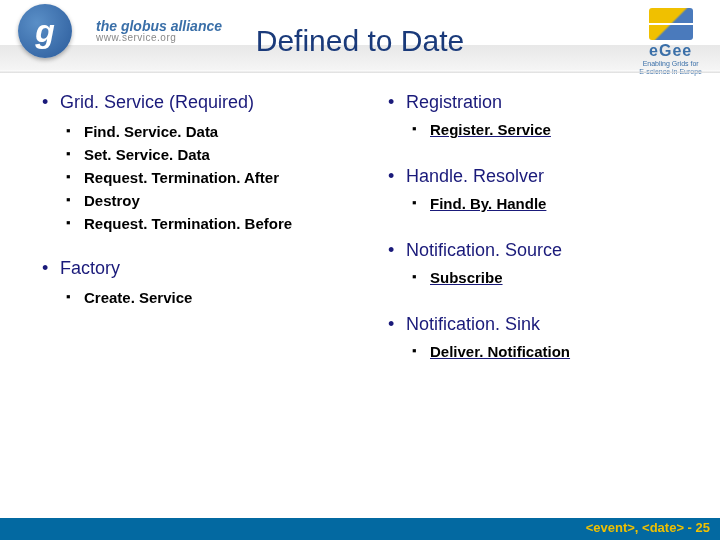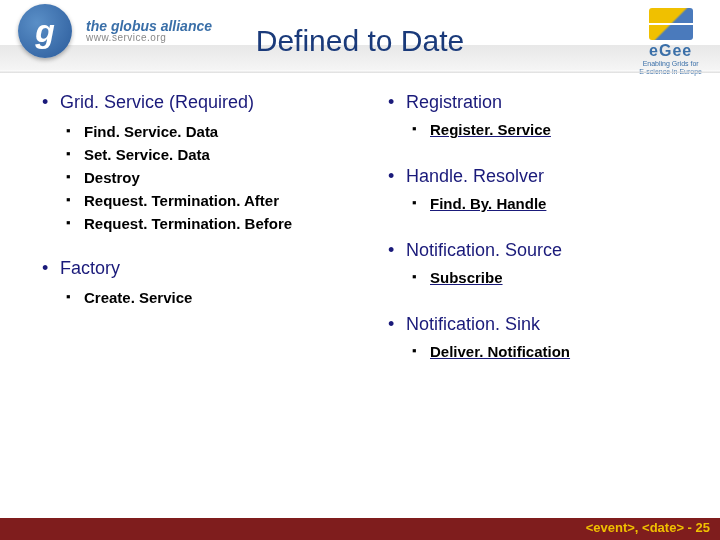--- a/index.html
+++ b/index.html
@@ -40,21 +40,21 @@
   .globus-g {
     position: absolute;
     top: 50%; left: 50%;
     transform: translate(-50%, -50%);
     color: #fff;
     font-size: 32px;
     font-weight: bold;
     font-style: italic;
   }
   .globus-text {
-    margin-left: 14px;
+    margin-left: 24px;
     line-height: 1;
   }
   .globus-text .line1 {
     color: #3a6fa8;
     font-weight: bold;
     font-style: italic;
     font-size: 14px;
   }
   .globus-text .line2 {
     color: #888;
@@ -157,21 +157,21 @@
     color: #000;
     font-size: 13px;
   }
   .col-right ul.top > li { margin-bottom: 28px; }
   .col-right ul.sub { margin-top: 8px; text-decoration: underline; }
 
   .footer {
     position: absolute;
     left: 0; right: 0; bottom: 0;
     height: 22px;
-    background: #7f1d1d;
+    background: #0369a1;
   }
   .footer-text {
     position: absolute;
     right: 10px;
     top: 2px;
     color: #f0c000;
     font-size: 13px;
     font-weight: bold;
   }
 </style>
@@ -198,22 +198,22 @@
 </div>
 
 <div class="content">
   <div class="col">
     <ul class="top">
       <li>
         <span class="label">Grid. Service (Required)</span>
         <ul class="sub">
           <li>Find. Service. Data</li>
           <li>Set. Service. Data</li>
+          <li>Request. Termination. After</li>
           <li>Destroy</li>
-          <li>Request. Termination. After</li>
           <li>Request. Termination. Before</li>
         </ul>
       </li>
       <li>
         <span class="label">Factory</span>
         <ul class="sub">
           <li>Create. Service</li>
         </ul>
       </li>
     </ul>

